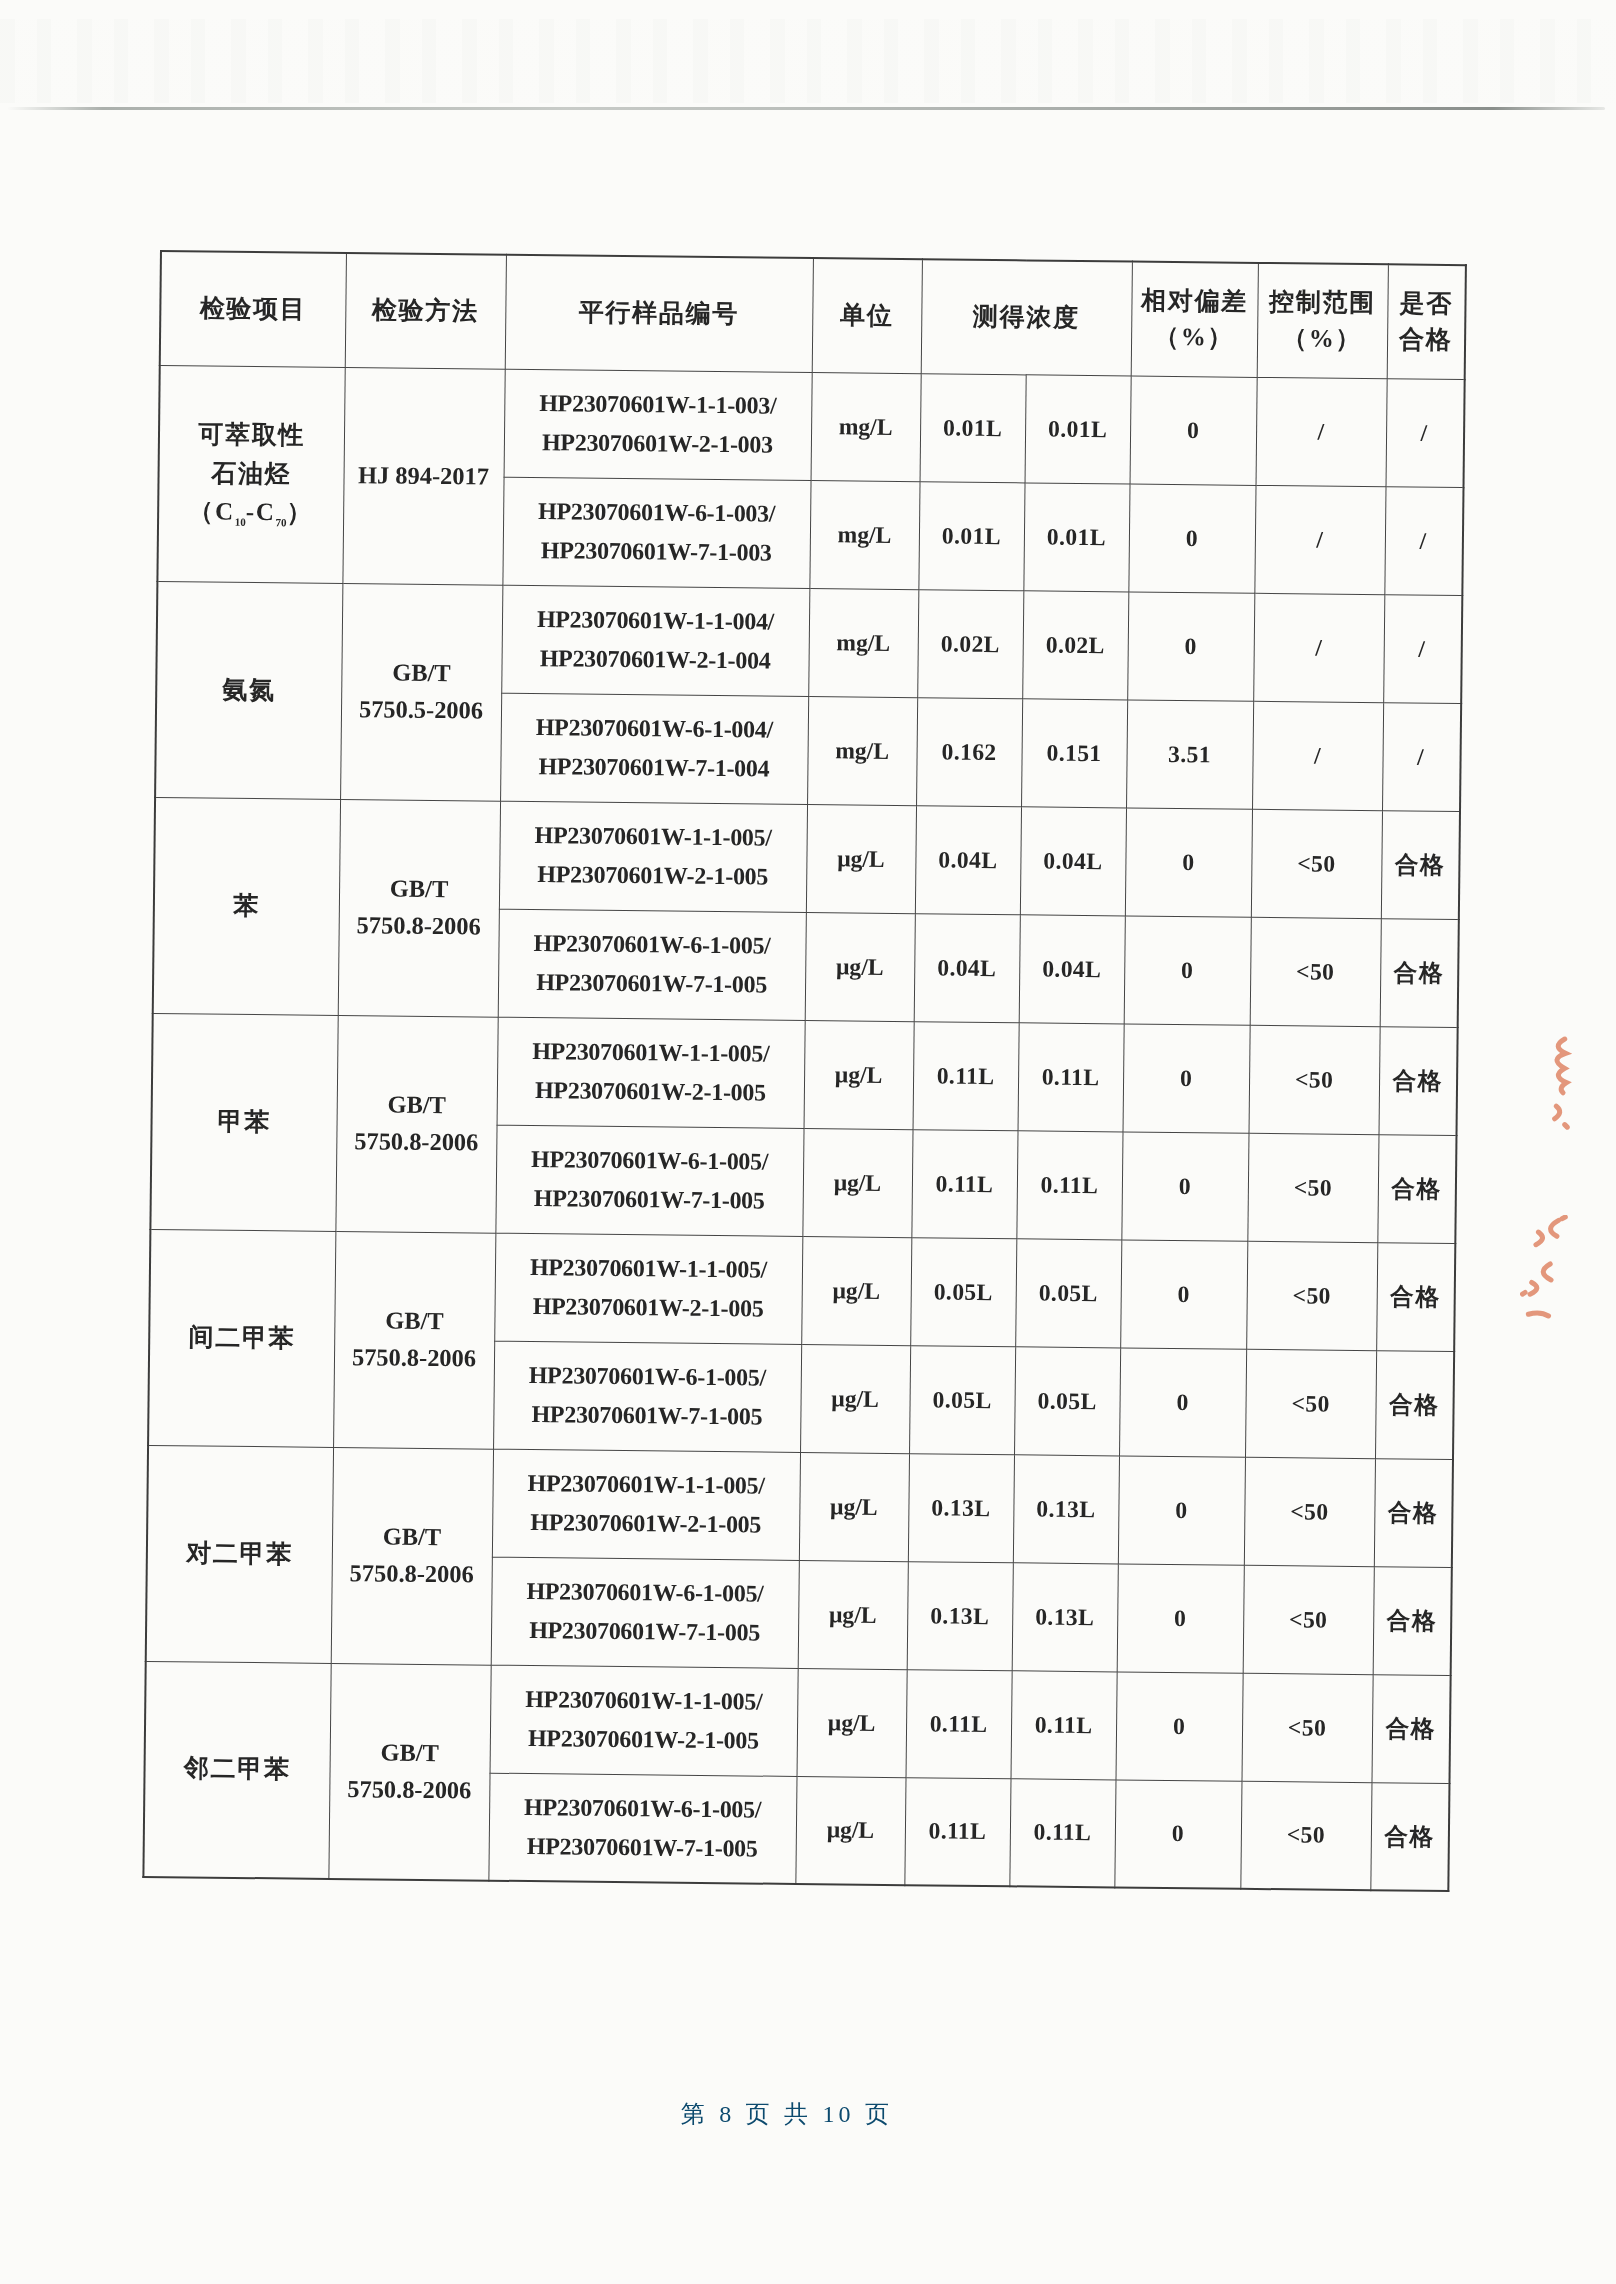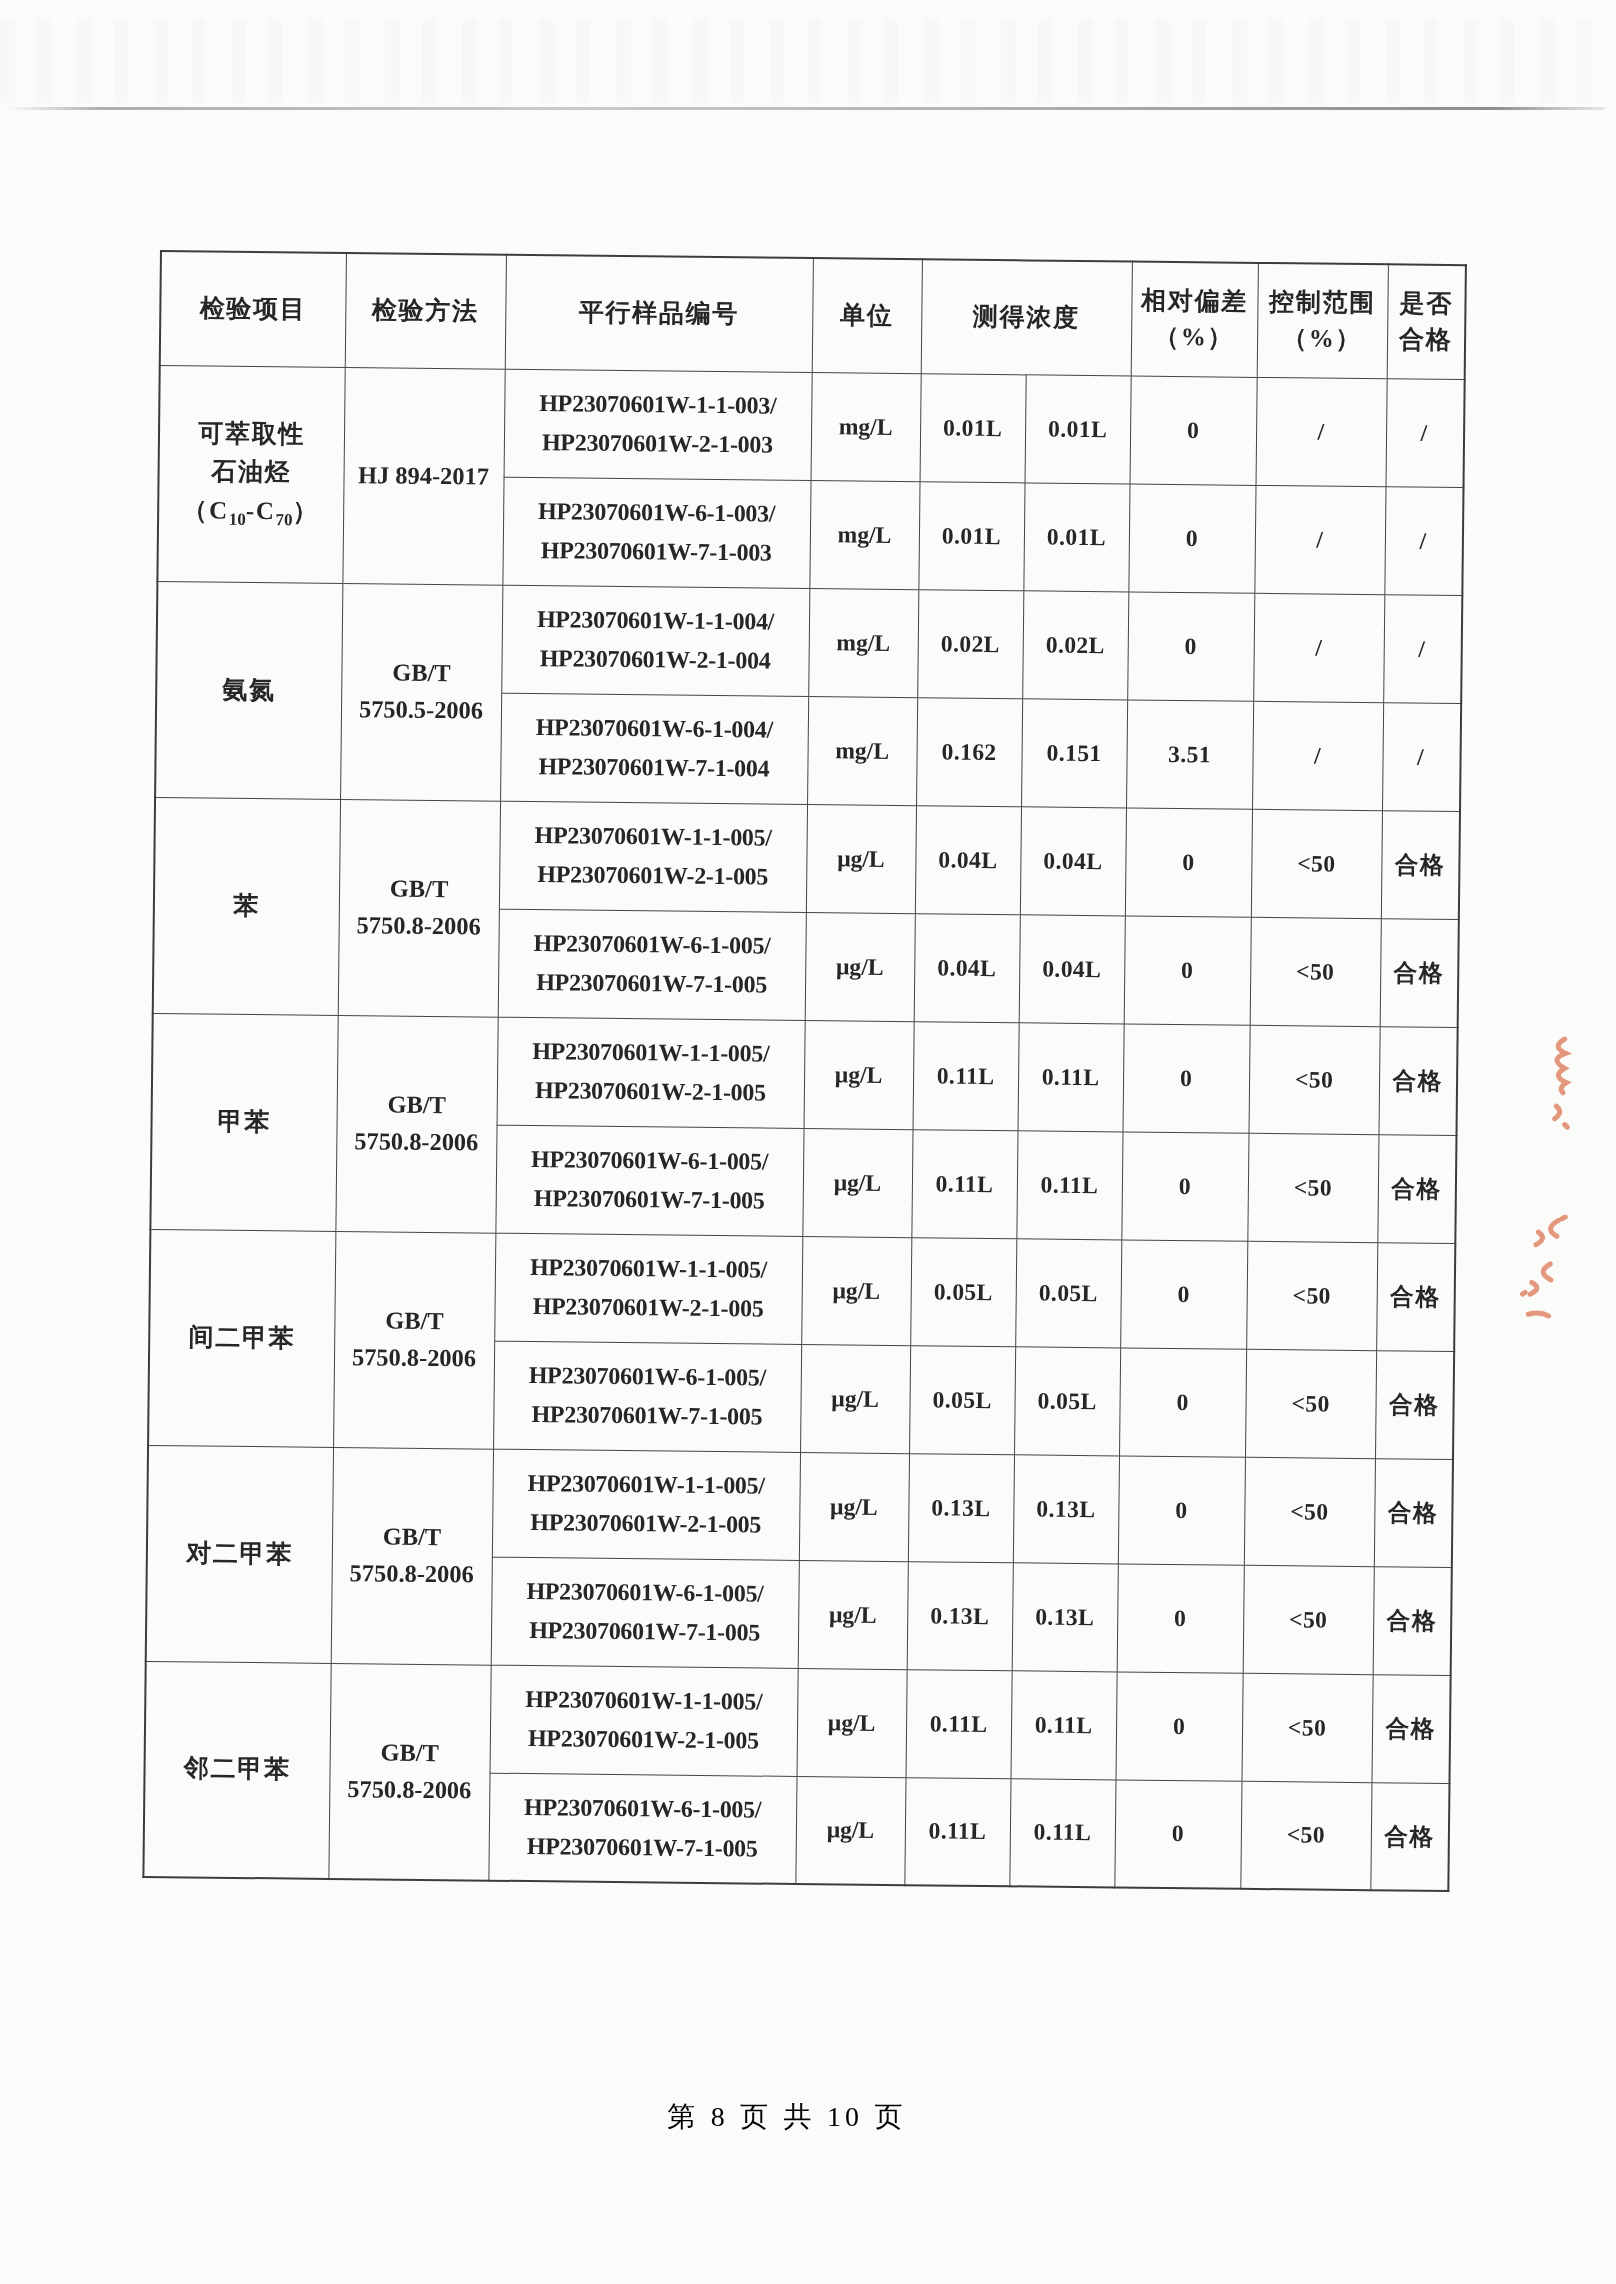--- a/index.html
+++ b/index.html
@@ -41,27 +41,27 @@
   }
   table.report thead tr{height:114px;}
   table.report tbody tr{height:108px;}
   th{font-size:25px;font-weight:700;letter-spacing:1.7px;line-height:1.45;}
   .cell-analyte{font-size:25px;font-weight:600;letter-spacing:1.7px;line-height:1.55;}
   .cell-method{font-size:24.4px;font-weight:600;line-height:1.5;}
   .cell-sample{font-size:24px;font-weight:700;line-height:1.62;letter-spacing:-0.3px;}
   .cell-unit{font-size:23.6px;font-weight:600;}
   .cell-num{font-size:23.6px;font-weight:600;letter-spacing:0.4px;}
   .cell-pass{font-size:23.6px;font-weight:600;letter-spacing:1.7px;}
-  .subscript{font-size:17px;vertical-align:-5.9px;letter-spacing:0;}
+  .subscript{font-size:11px;vertical-align:-5.9px;letter-spacing:0;}
   
   .red-mark{position:absolute;opacity:.88;}
   
   .page-footer{
     position:absolute;left:0;top:2098px;width:1574px;text-align:center;
-    font-size:28px;letter-spacing:4.2px;color:#000000;font-weight:500;
+    font-size:24px;letter-spacing:4.2px;color:#0c4a6e;font-weight:500;
   }
 </style>
 </head>
 <body>
 
 <div class="scan-band"></div>
 <div class="scan-line"></div>
 
 <div class="table-wrap">
   <table class="report">

